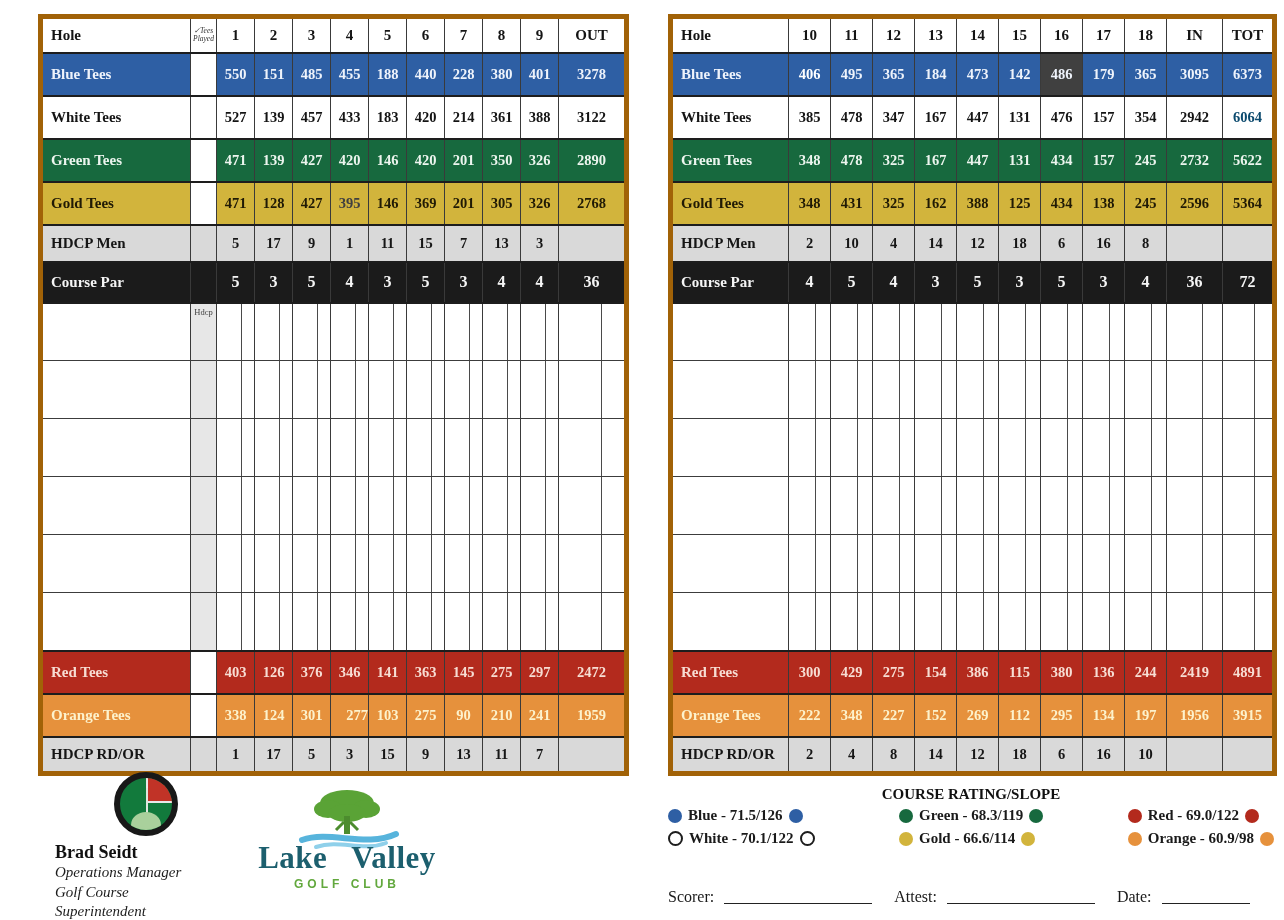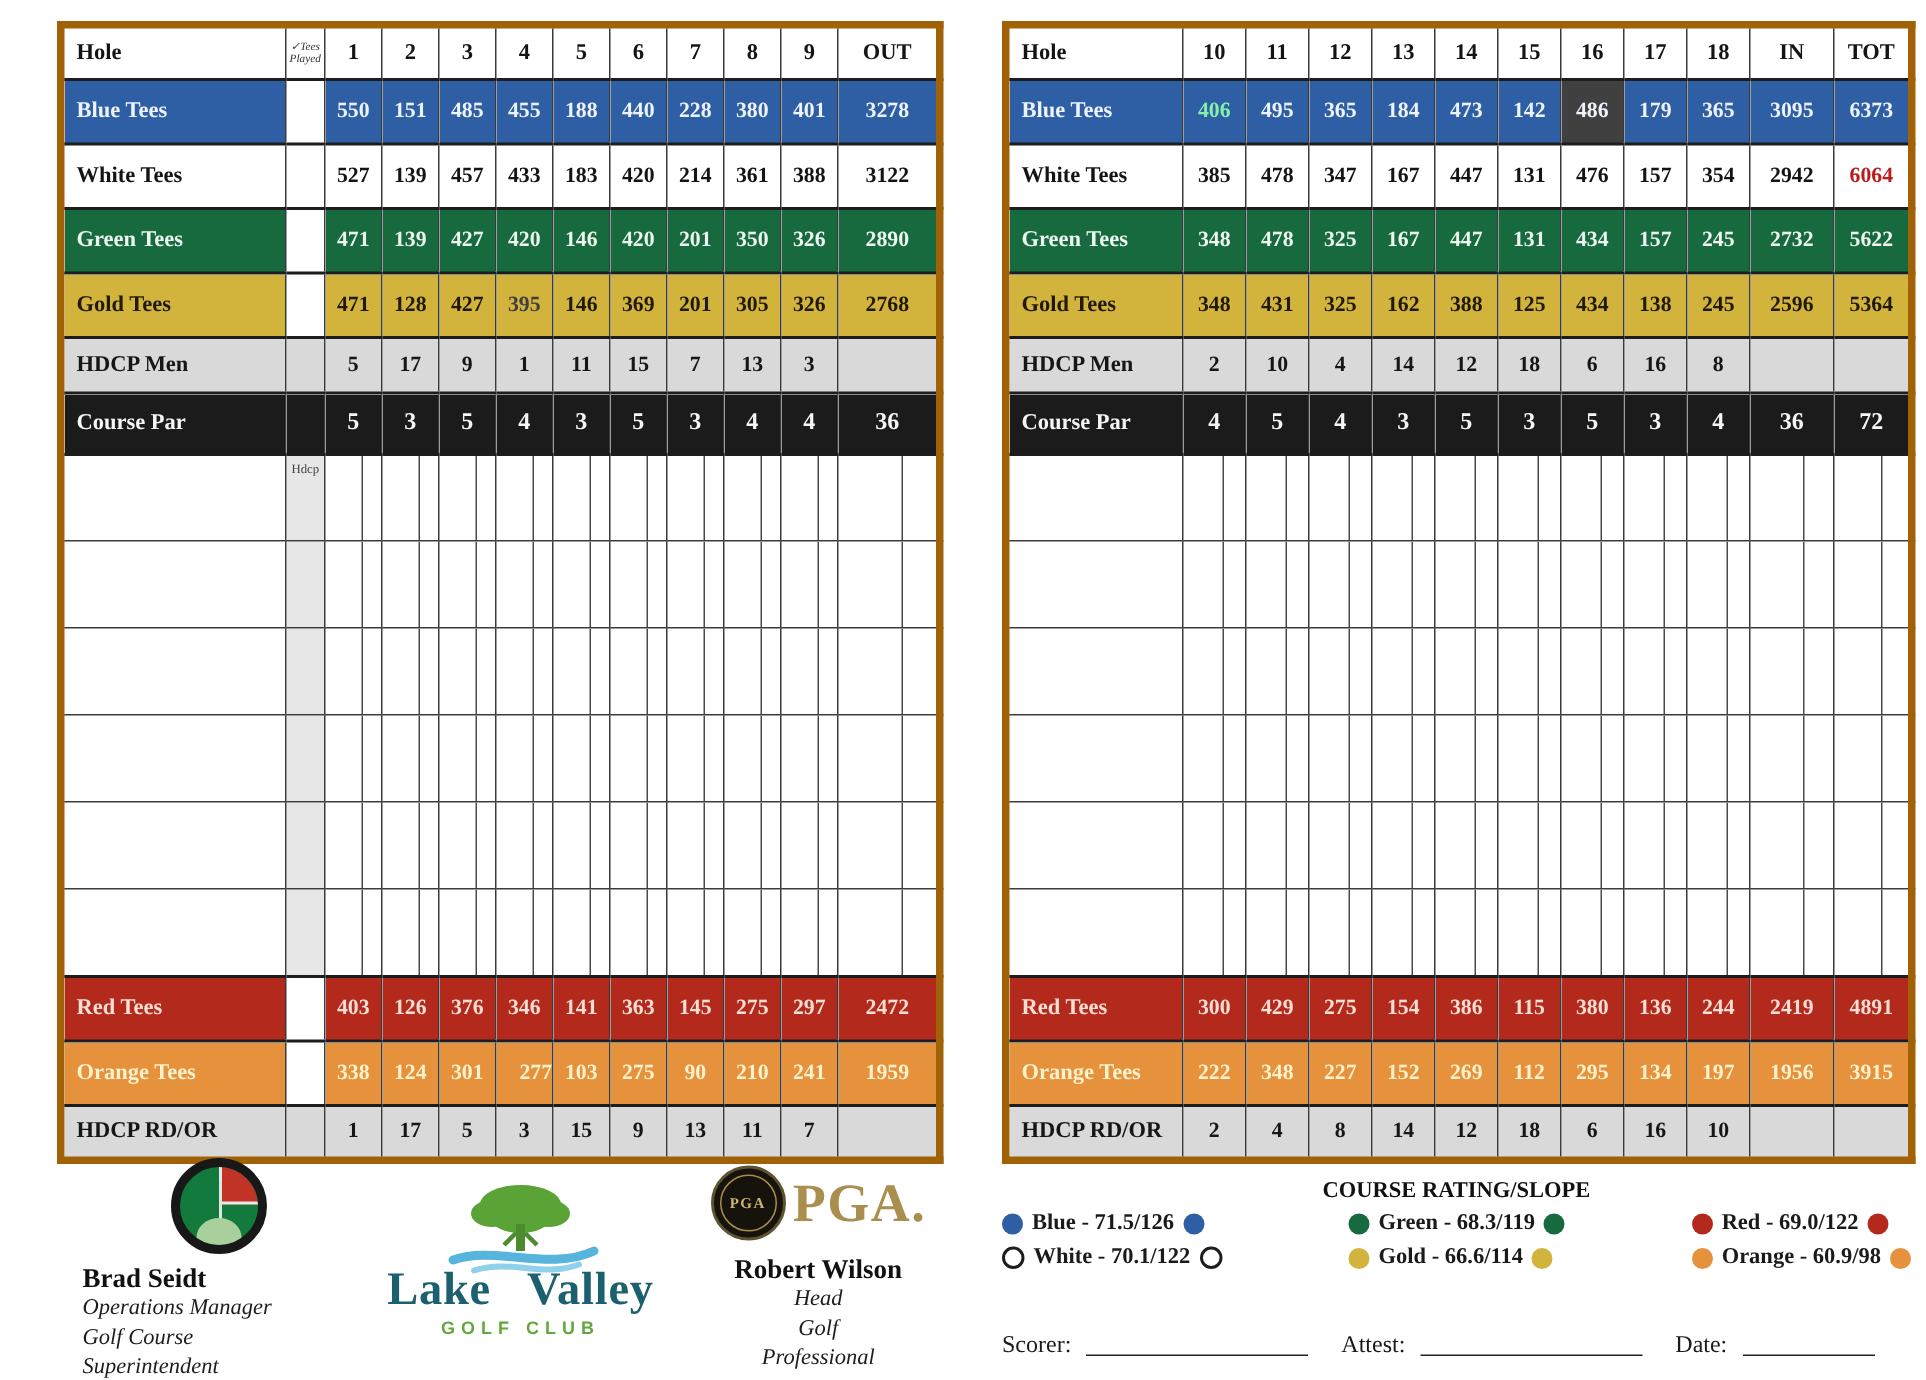--- a/index.html
+++ b/index.html
@@ -350,21 +350,21 @@
             <th>14</th>
             <th>15</th>
             <th>16</th>
             <th>17</th>
             <th>18</th>
             <th>IN</th>
             <th>TOT</th>
           </tr>
           <tr class="r-tee">
             <td class="name-cell" style="background: rgb(46, 95, 164); color: rgb(238, 243, 251);">Blue Tees</td>
-            <td style="background: rgb(46, 95, 164); color: #86efac;">406</td>
+            <td style="background: rgb(46, 95, 164); color: #ffffff;">406</td>
             <td style="background: rgb(46, 95, 164); color: rgb(238, 243, 251);">495</td>
             <td style="background: rgb(46, 95, 164); color: rgb(238, 243, 251);">365</td>
             <td style="background: rgb(46, 95, 164); color: rgb(238, 243, 251);">184</td>
             <td style="background: rgb(46, 95, 164); color: rgb(238, 243, 251);">473</td>
             <td style="background: rgb(46, 95, 164); color: rgb(238, 243, 251);">142</td>
             <td style="background: #404040; color: rgb(238, 243, 251);">486</td>
             <td style="background: rgb(46, 95, 164); color: rgb(238, 243, 251);">179</td>
             <td style="background: rgb(46, 95, 164); color: rgb(238, 243, 251);">365</td>
             <td style="background: rgb(46, 95, 164); color: rgb(238, 243, 251);">3095</td>
             <td style="background: rgb(46, 95, 164); color: rgb(238, 243, 251);">6373</td>
@@ -374,21 +374,21 @@
             <td style="background: rgb(255, 255, 255); color: rgb(20, 20, 20);">385</td>
             <td style="background: rgb(255, 255, 255); color: rgb(20, 20, 20);">478</td>
             <td style="background: rgb(255, 255, 255); color: rgb(20, 20, 20);">347</td>
             <td style="background: rgb(255, 255, 255); color: rgb(20, 20, 20);">167</td>
             <td style="background: rgb(255, 255, 255); color: rgb(20, 20, 20);">447</td>
             <td style="background: rgb(255, 255, 255); color: rgb(20, 20, 20);">131</td>
             <td style="background: rgb(255, 255, 255); color: rgb(20, 20, 20);">476</td>
             <td style="background: rgb(255, 255, 255); color: rgb(20, 20, 20);">157</td>
             <td style="background: rgb(255, 255, 255); color: rgb(20, 20, 20);">354</td>
             <td style="background: rgb(255, 255, 255); color: rgb(20, 20, 20);">2942</td>
-            <td style="background: rgb(255, 255, 255); color: #b91c1c;">6064</td>
+            <td style="background: rgb(255, 255, 255); color: #0c4a6e;">6064</td>
           </tr>
           <tr class="r-tee">
             <td class="name-cell" style="background: rgb(23, 105, 62); color: rgb(236, 245, 238);">Green Tees</td>
             <td style="background: rgb(23, 105, 62); color: rgb(236, 245, 238);">348</td>
             <td style="background: rgb(23, 105, 62); color: rgb(236, 245, 238);">478</td>
             <td style="background: rgb(23, 105, 62); color: rgb(236, 245, 238);">325</td>
             <td style="background: rgb(23, 105, 62); color: rgb(236, 245, 238);">167</td>
             <td style="background: rgb(23, 105, 62); color: rgb(236, 245, 238);">447</td>
             <td style="background: rgb(23, 105, 62); color: rgb(236, 245, 238);">131</td>
             <td style="background: rgb(23, 105, 62); color: rgb(236, 245, 238);">434</td>
@@ -591,32 +591,20 @@
       </g>
       <rect x="104" y="28" width="6" height="18" fill="#4c8c2e"></rect>
       <path d="M96 42 L104 34 M118 42 L110 34" stroke="#4c8c2e" stroke-width="3" fill="none"></path>
       <path d="M62 52 C90 42, 126 60, 156 46" stroke="#57b4dc" stroke-width="6" fill="none" stroke-linecap="round"></path>
       <path d="M76 59 C100 51, 122 64, 146 55" stroke="#8fd0ea" stroke-width="4" fill="none" stroke-linecap="round"></path>
     </svg>
     <div class="lv-text"><span>Lake</span><span class="lv-gap"></span><span>Valley</span></div>
     <div class="lv-sub">GOLF CLUB</div>
   </div>
 
-  <div class="pga-block">
-    <div class="pga-row">
-      <div class="pga-seal">
-          <span>PGA</span>
-        </div>
-      <div class="pga-word">PGA.</div>
-    </div>
-    <div class="person-name">Robert Wilson</div>
-    <div class="person-title">Head</div>
-    <div class="person-title">Golf</div>
-    <div class="person-title">Professional</div>
-  </div>
 
   <div class="legend-block">
     <div class="legend-title">COURSE RATING/SLOPE</div>
     <div class="legend-cols" id="legend-cols">
         <div class="legend-col">
           <div class="legend-item">
             <span class="dot" style="background: rgb(46, 95, 164);"></span>
             <span>Blue - 71.5/126</span>
             <span class="dot" style="background: rgb(46, 95, 164);"></span>
           </div>

